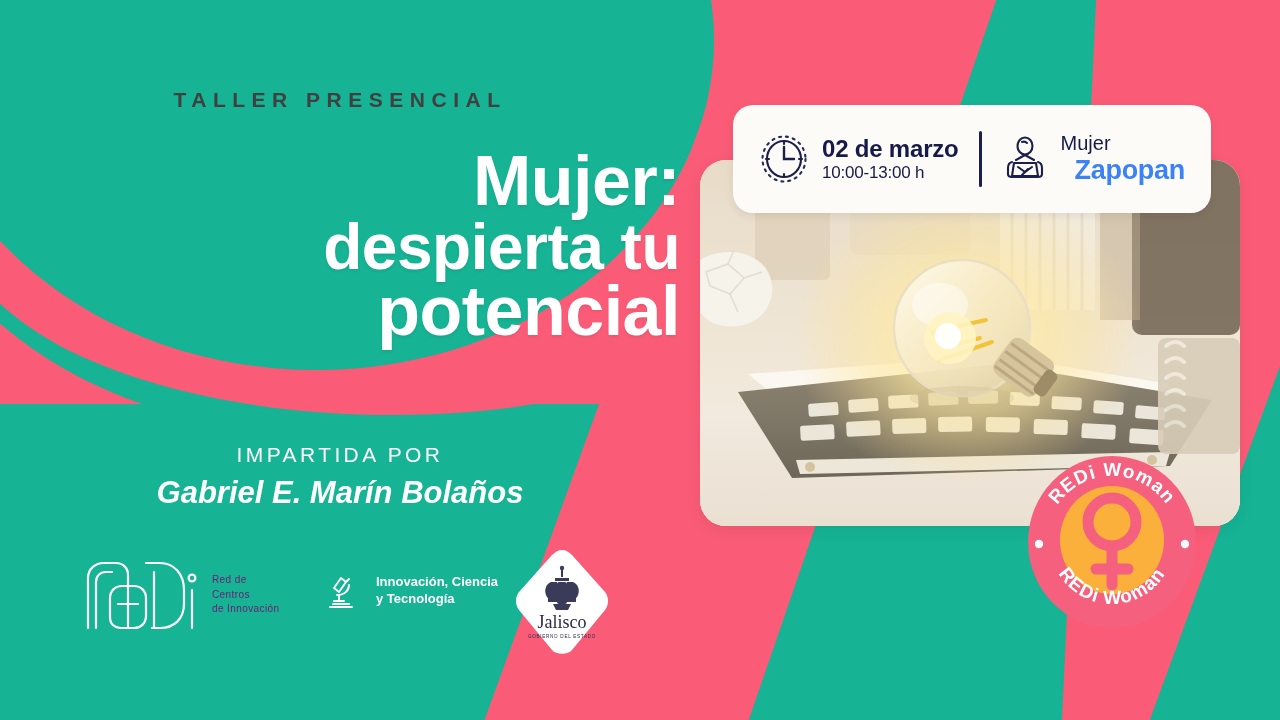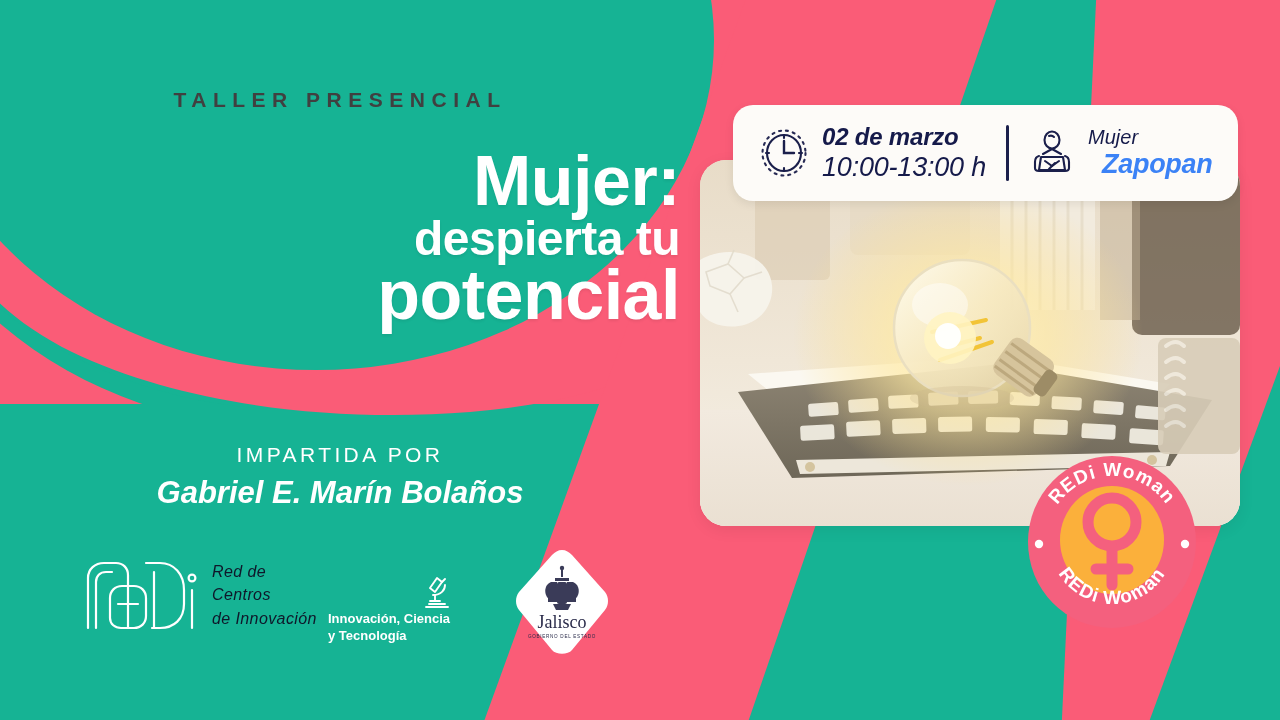--- a/index.html
+++ b/index.html
@@ -29,21 +29,21 @@
     position:absolute; top:148px; left:0; width:680px;
     text-align:right;
     color:#FFFFFF;
     font-weight:bold;
     font-size:70px;
     line-height:0.97;
     letter-spacing:-0.5px;
     text-shadow:0 2px 3px rgba(0,0,0,.07);
   }
   .headline .l1{ display:block; font-size:70px; }
-  .headline .l2{ display:block; font-size:48px; }
+  .headline .l2{ display:block; font-size:64px; }
   .headline .l3{ display:block; font-size:70px; }
 
   .impartida{
     position:absolute; top:443px; left:0; width:680px;
     text-align:center;
     color:#FFFFFF;
     font-size:21px; font-weight:normal;
     letter-spacing:3.4px;
   }
   .presenter{
@@ -56,59 +56,57 @@
   }
 
   
   .logo-row{
     position:absolute; left:0; top:548px; width:680px; height:115px;
     z-index:6;
   }
   .logo-redi{ position:absolute; left:82px; top:8px; display:flex; align-items:center; gap:10px; }
   .redi-mark{ width:120px; height:78px; }
   .redi-text{
-    color:#0f172a; font-size:16px; line-height:1.45; letter-spacing:.4px;
+    color:#701a75; font-size:10px; line-height:1.45; letter-spacing:.4px;
     white-space:nowrap;
-    font-style:italic;
-  }
-  .logo-ict{ position:absolute; left:328px; top:26px; display:flex; align-items:flex-end; gap:1px;flex-direction:column; }
+  }
+  .logo-ict{ position:absolute; left:328px; top:26px; display:flex; align-items:flex-start; gap:22px; }
   .ict-mark{ width:26px; height:36px; }
   .ict-text{ color:#FFFFFF; font-size:13px; font-weight:bold; line-height:1.3; white-space:nowrap; }
   .logo-jal{ position:absolute; left:512px; top:0px; width:100px; height:112px; }
 
   
   .photo-card{
     position:absolute; left:700px; top:160px; width:540px; height:366px;
     border-radius:26px; overflow:hidden; z-index:4;
     box-shadow:0 4px 16px rgba(0,0,0,.07);
     background:#EFE6D8;
   }
   .photo-card svg{ display:block; width:100%; height:100%; }
 
   
   .info-badge{
-    position:absolute; left:733px; top:105px; height:96px;
+    position:absolute; left:733px; top:105px; height:108px;
     background:#FDFBF8; border-radius:20px; z-index:8;
     display:flex; align-items:center; padding:0 26px;
     box-shadow:0 3px 10px rgba(0,0,0,.08);
-    font-style:italic;
   }
   .badge-seg{ display:flex; align-items:center; gap:13px; }
   .badge-divider{
     width:3px; height:56px; background:#1B1F4B; border-radius:2px;
     margin:0 20px;
   }
   .clock-ico{ width:50px; height:50px; }
   .map-ico{ width:46px; height:46px; }
   .badge-txt-date-big{
     color:#151A4A; font-size:24px; font-weight:bold; letter-spacing:-0.2px; line-height:1.15;
     white-space:nowrap;
   }
   .badge-txt-date-sm{
-    color:#151A4A; font-size:27px; font-weight:normal; letter-spacing:-0.2px; line-height:1.2;
+    color:#151A4A; font-size:17px; font-weight:normal; letter-spacing:-0.2px; line-height:1.2;
     white-space:nowrap;
   }
   .badge-txt-loc-sm{
     color:#151A4A; font-size:20px; font-weight:normal; line-height:1.15; white-space:nowrap;
   }
   .badge-txt-loc-big{
     color:#3b82f6; font-size:27px; font-weight:bold; letter-spacing:-0.3px; line-height:1.15;
     white-space:nowrap;
     margin-left:14px;
   }

